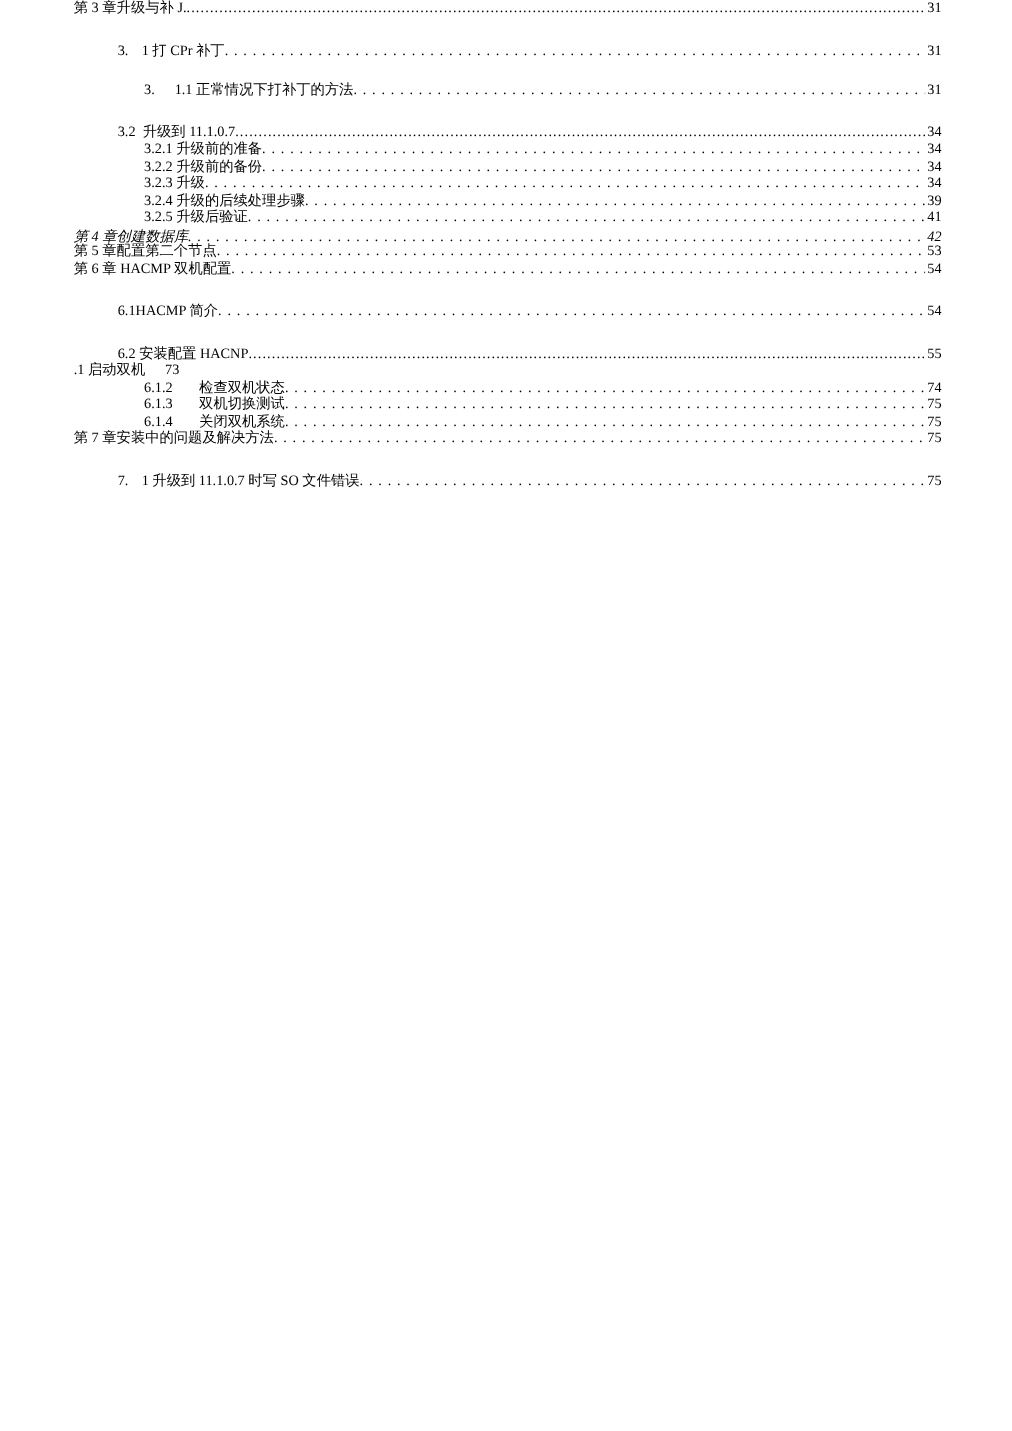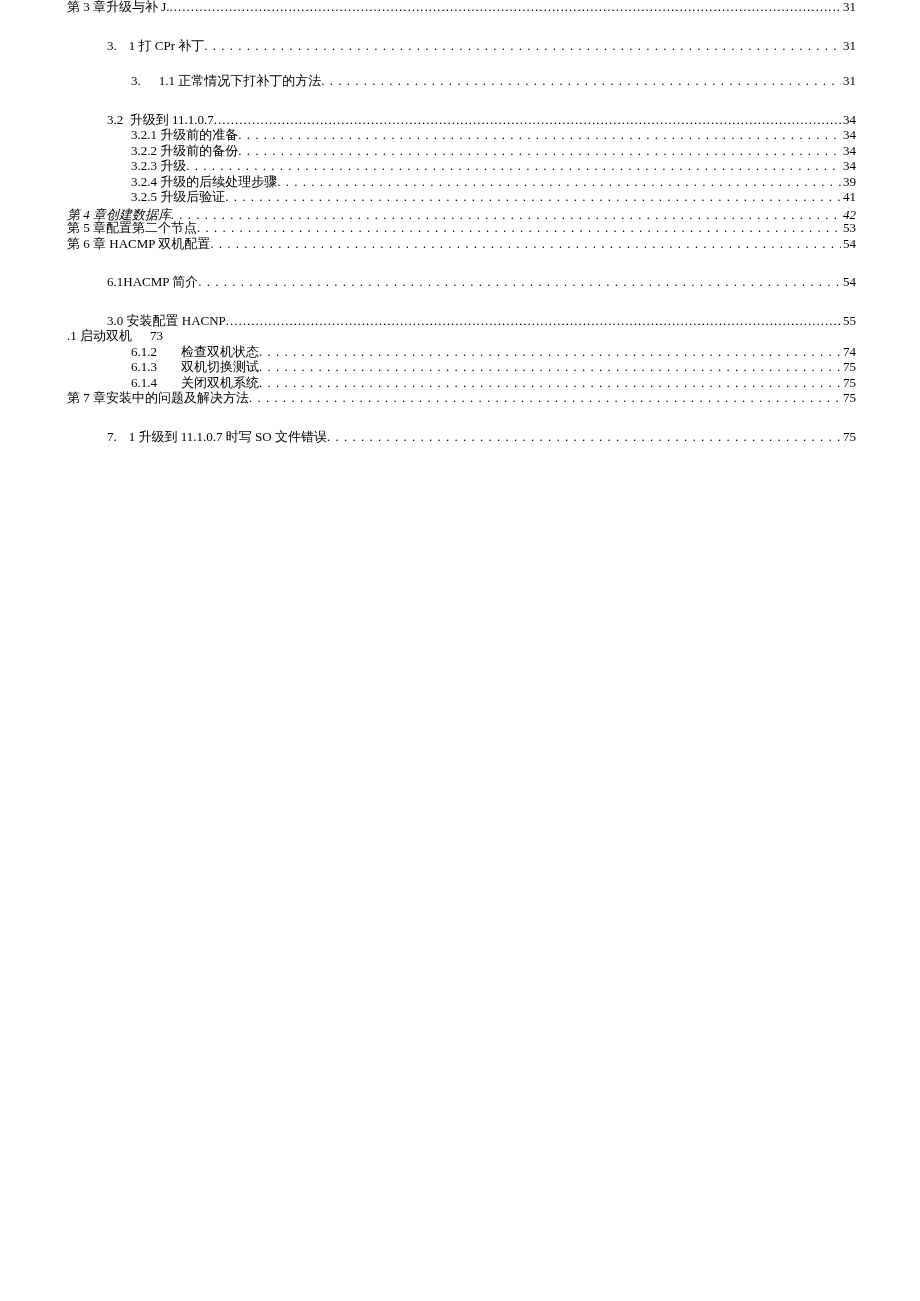--- a/index.html
+++ b/index.html
@@ -130,21 +130,21 @@
     <span class="pg">54</span>
   </div>
 
   <div class="toc-line ind1">
     <span class="label">6.1HACMP 简介</span>
     <span class="dots"></span>
     <span class="pg">54</span>
   </div>
 
   <div class="toc-line ind1">
-    <span class="label">3.0 安装配置 HACNP</span>
+    <span class="label">6.2 安装配置 HACNP</span>
     <span class="dots dots-tight"></span>
     <span class="pg">55</span>
   </div>
 
 
 
   <div class="toc-line">
     <span class="label">
       <span>.1 启动双机</span><span class="gap-md"></span><span>73</span>
     </span>

